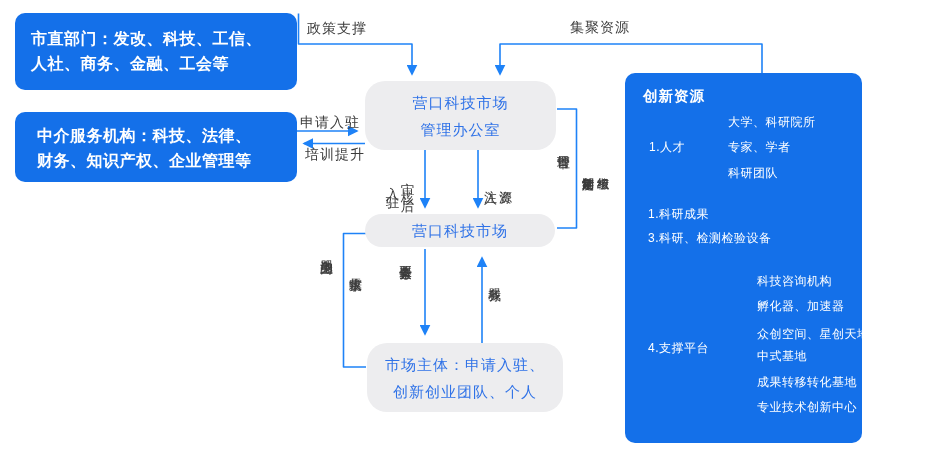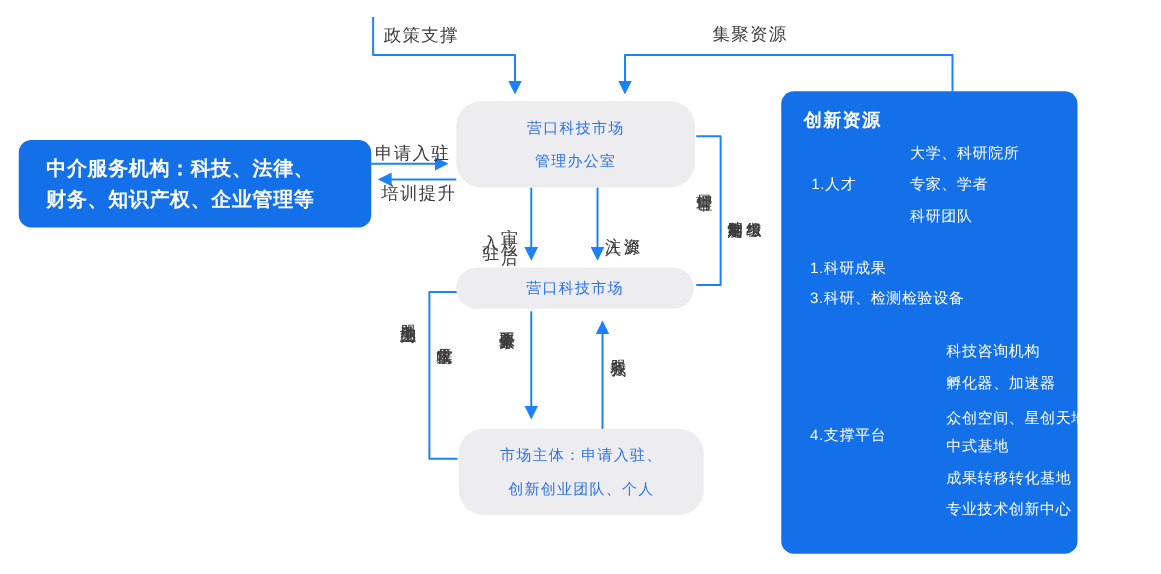--- a/index.html
+++ b/index.html
@@ -18,21 +18,21 @@
   .cn{stroke:var(--connector_blue);stroke-width:1.6;fill:none;stroke-linejoin:round;}
   .pn path{stroke:rgba(255,255,255,.92);stroke-width:1.4;fill:none;stroke-linejoin:round;}
   .mk{fill:var(--connector_blue);}
   .bluebox{
     position:absolute;background:var(--primary_blue);color:#fff;border-radius:10px;
     font-size:16px;font-weight:bold;line-height:25px;letter-spacing:.5px;
     padding:13px 0 0 16px;box-sizing:border-box;
   }
   .graybox{
     position:absolute;background:var(--box_gray);color:var(--box_text_blue);
-    border-radius:20px;text-align:center;font-size:12px;letter-spacing:1px;
+    border-radius:20px;text-align:center;font-size:15px;letter-spacing:1px;
     display:flex;flex-direction:column;justify-content:center;box-sizing:border-box;
   }
   .graybox .ln{line-height:27px;}
   .hlabel{position:absolute;font-size:14px;color:var(--label_ink);letter-spacing:1px;white-space:nowrap;}
   .vlabel{
     position:absolute;writing-mode:vertical-rl;text-orientation:mixed;
     font-size:13px;color:var(--label_ink);line-height:15px;letter-spacing:0;
     white-space:pre-line;
   }
   .vcenter{text-align:center;}
@@ -74,20 +74,24 @@
     <g class="pn">
       <path d="M748,282 H731 V410 H748"></path>
       <path d="M731,307 H748"></path>
       <path d="M731,335 H748"></path>
       <path d="M731,358 H748"></path>
       <path d="M731,385 H748"></path>
       <path d="M707,348 H731"></path>
     </g>
   </svg>
 
+  <div class="bluebox" style="left:15px;top:13px;width:282px;height:77px;">
+    <div>市直部门：发改、科技、工信、</div>
+    <div>人社、商务、金融、工会等</div>
+  </div>
   <div class="bluebox" style="left:15px;top:112px;width:282px;height:70px;padding-top:11px;padding-left:22px;">
     <div>中介服务机构：科技、法律、</div>
     <div>财务、知识产权、企业管理等</div>
   </div>
 
   <div class="graybox" style="left:365px;top:81px;width:191px;height:69px;">
     <div class="ln">营口科技市场</div>
     <div class="ln">管理办公室</div>
   </div>
   <div class="graybox" style="left:365px;top:214px;width:190px;height:33px;">
@@ -125,18 +129,18 @@
     <div class="p-item" style="left:103px;top:66px;">专家、学者</div>
     <div class="p-item" style="left:103px;top:92px;">科研团队</div>
 
     <div class="p-item" style="left:23px;top:133px;">1.科研成果</div>
     <div class="p-item" style="left:23px;top:157px;">3.科研、检测检验设备</div>
 
     <div class="p-item" style="left:23px;top:267px;">4.支撑平台</div>
     <div class="p-item" style="left:132px;top:200px;">科技咨询机构</div>
     <div class="p-item" style="left:132px;top:225px;">孵化器、加速器</div>
     <div class="p-item" style="left:132px;top:253px;">众创空间、星创天地</div>
-    <div class="p-item" style="left:132px;top:276px;">中式基地</div>
+    <div class="p-item" style="left:132px;top:276px;font-family:Liberation Mono, monospace;">中式基地</div>
     <div class="p-item" style="left:132px;top:301px;">成果转移转化基地</div>
     <div class="p-item" style="left:132px;top:326px;">专业技术创新中心</div>
   </div>
 
 </div>
 
 </body></html>

